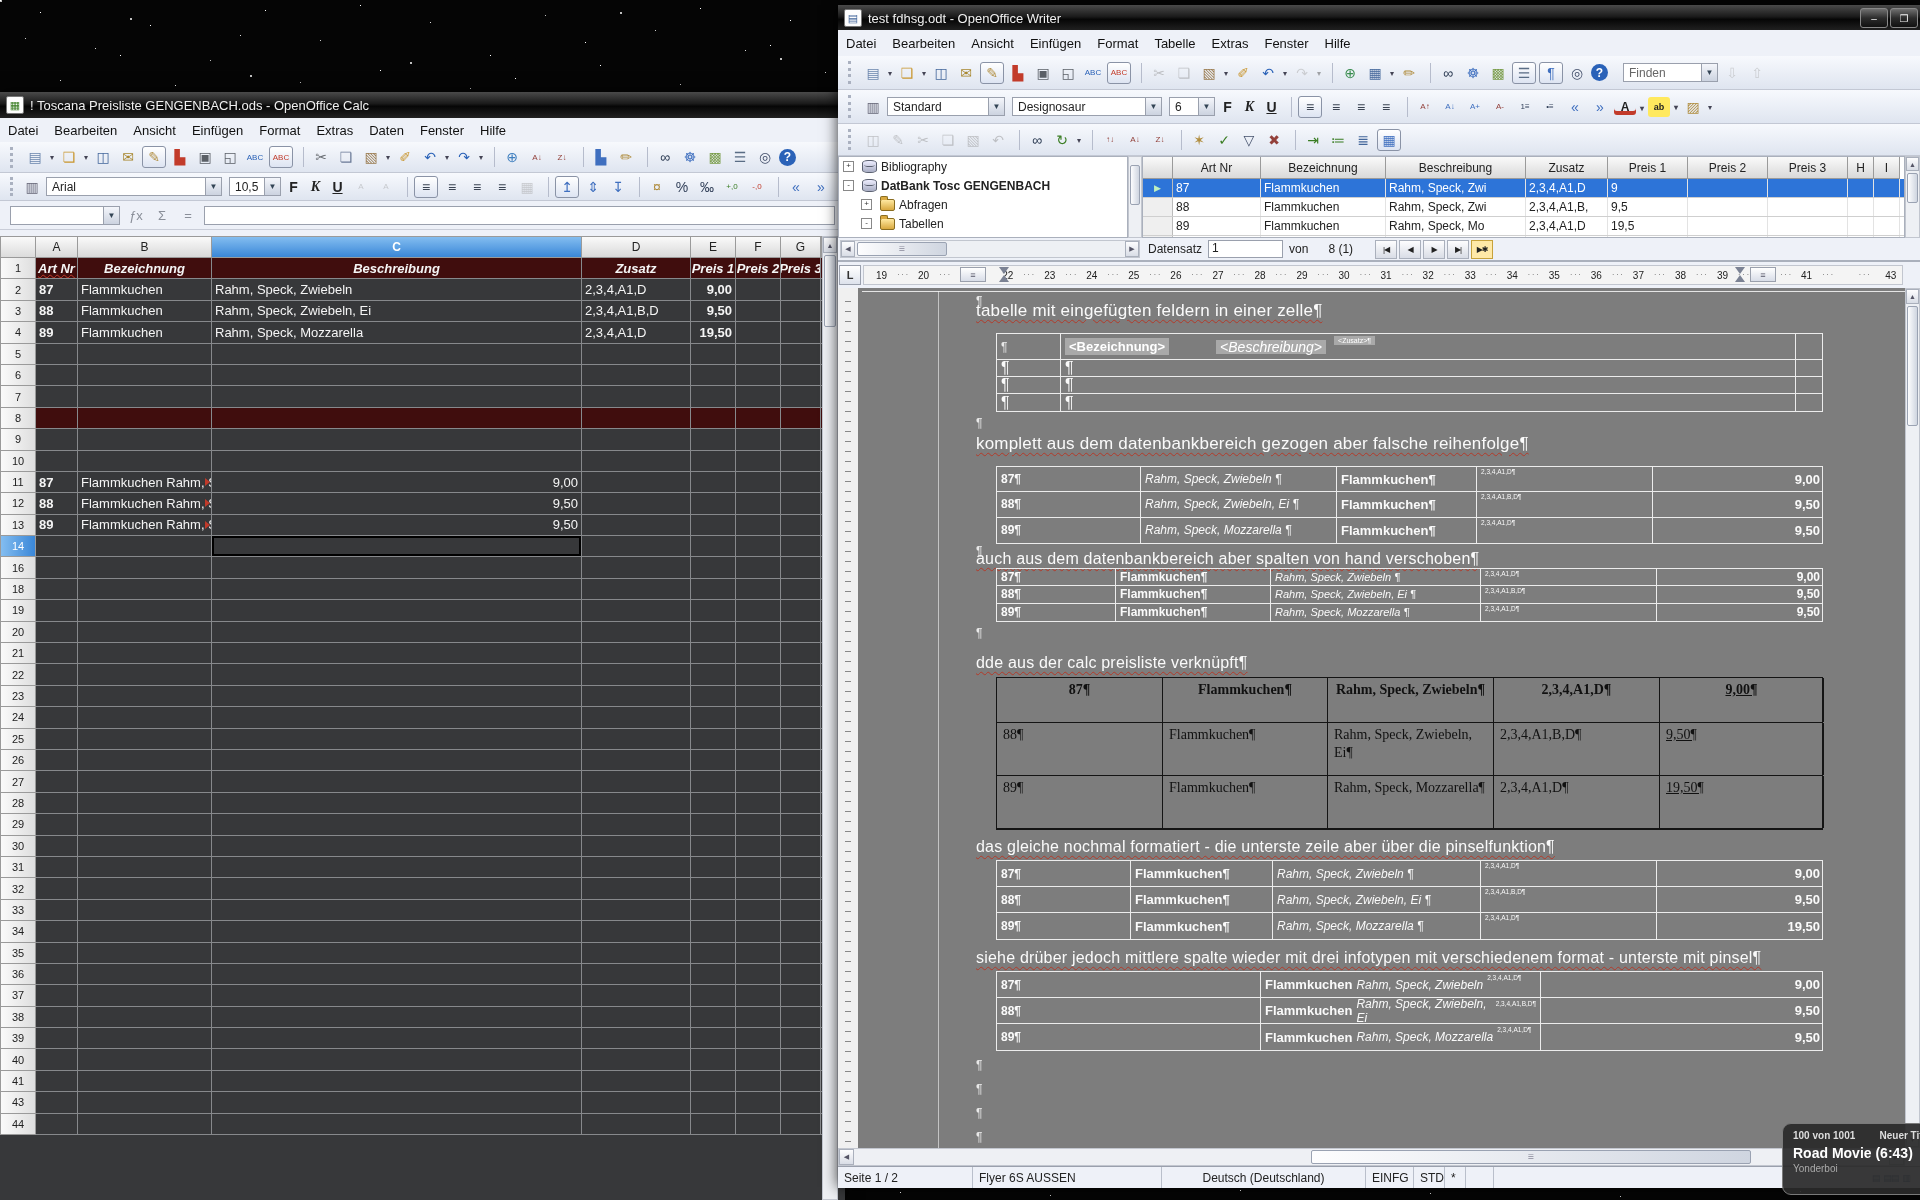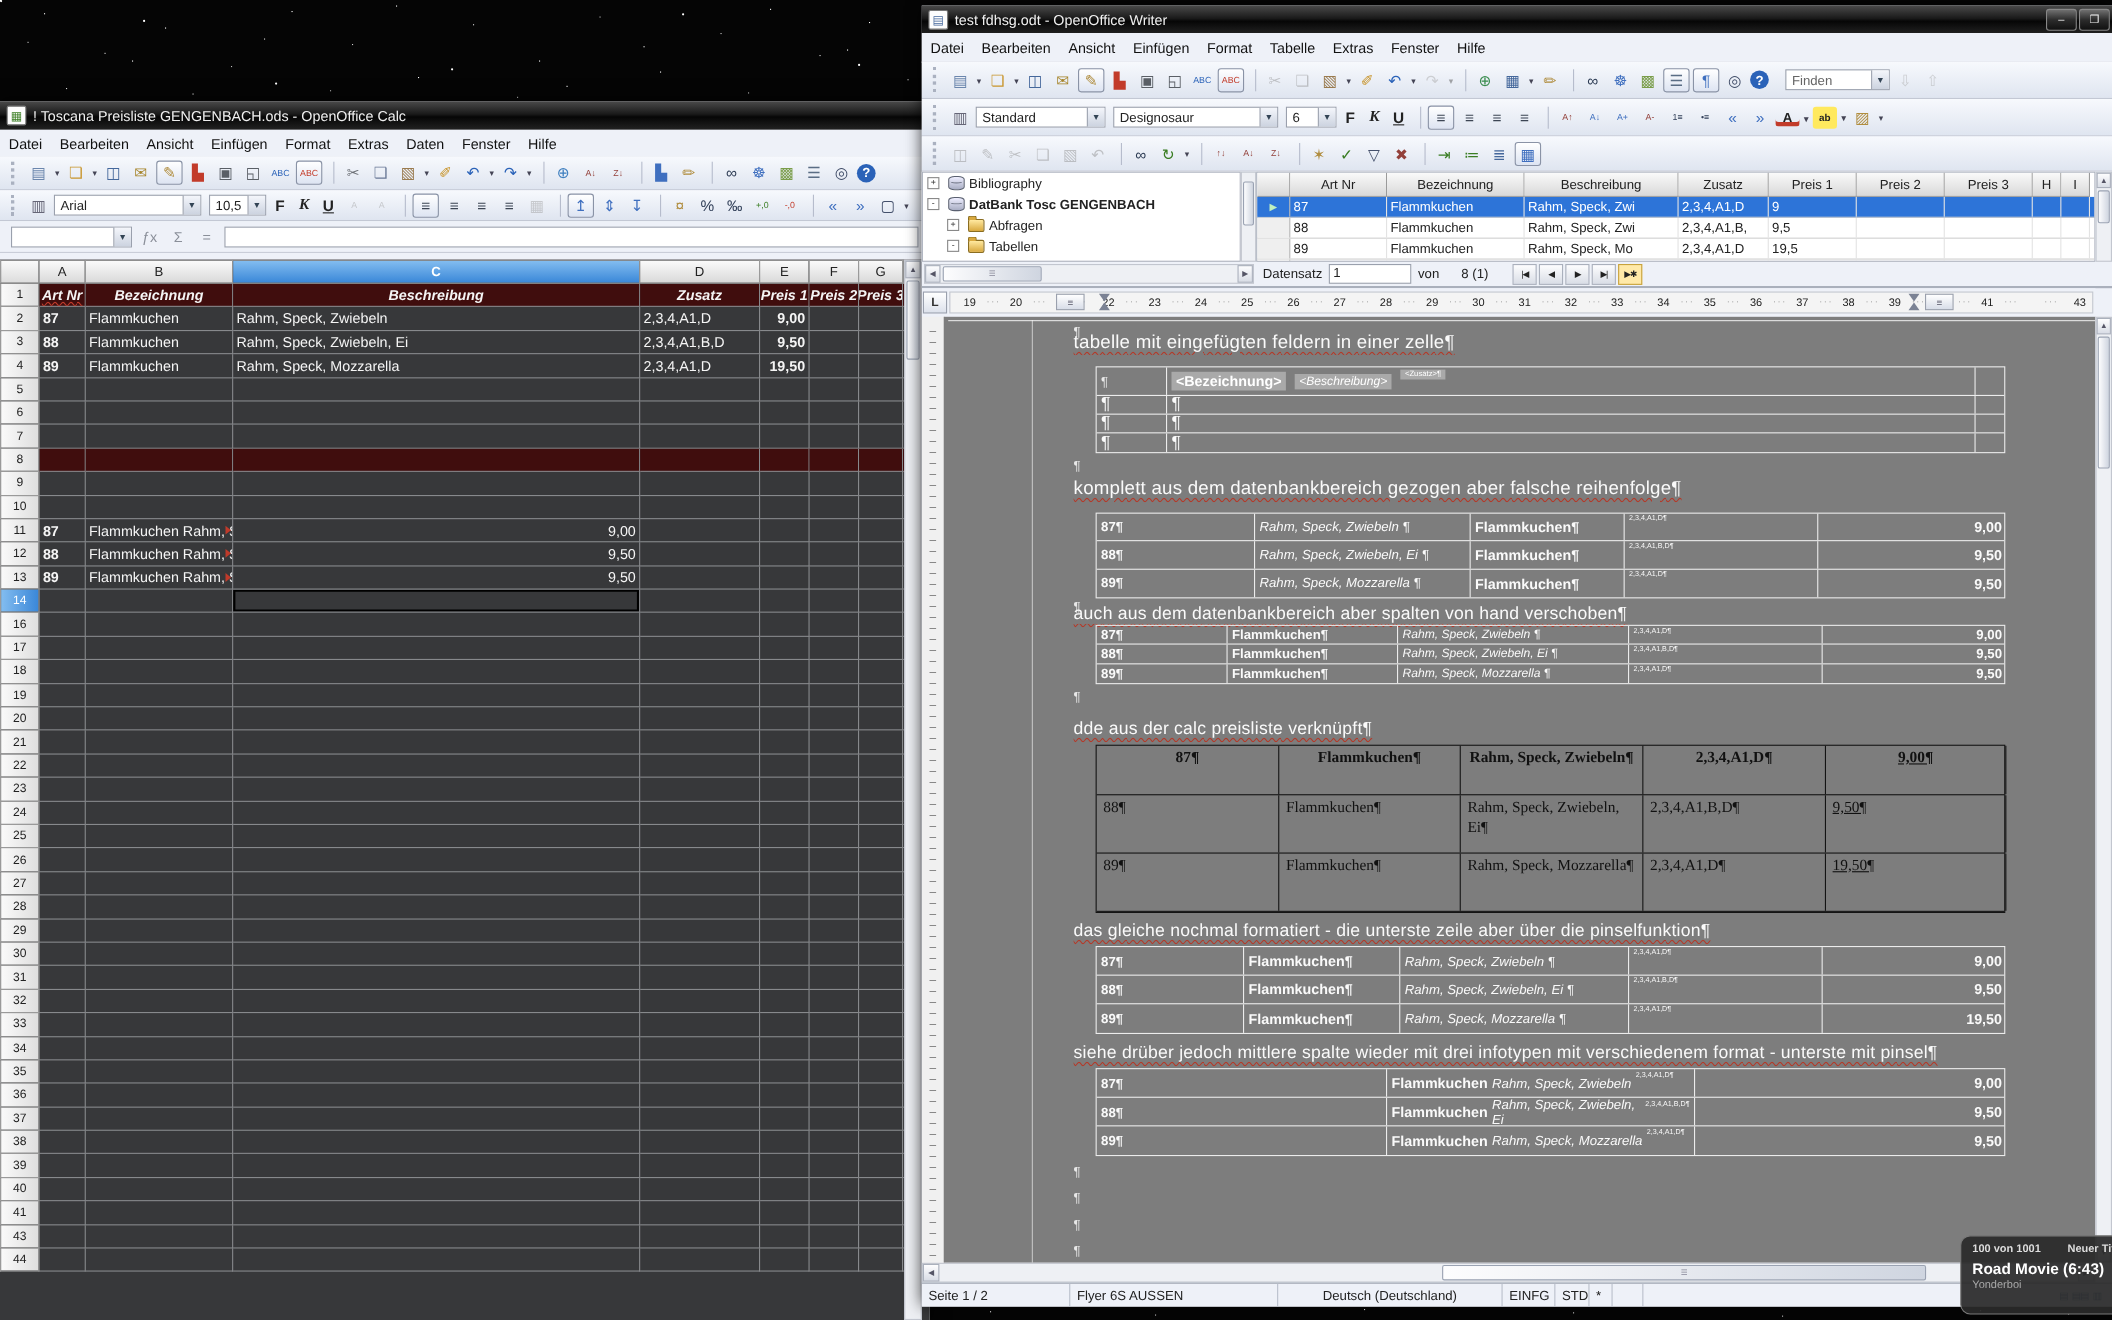--- a/index.html
+++ b/index.html
@@ -172,21 +172,21 @@
   .dc-n{font-weight:bold;font-size:13px;}
   .dc-d{font-style:italic;font-size:12px;}
   .dc-z{font-size:6.5px;align-items:flex-start;padding-top:1px;}
   .dc-p{justify-content:flex-end;font-weight:600;font-size:13px;}
   
   #t1 .drow{height:17px;}
   #t1 .drow.frow{height:26px;}
   #t1 .c1{width:64px;}#t1 .c2{width:735px;gap:8px;}#t1 .c3{width:28px;}
   .fieldchip{background:#a9a9a9;color:#fff;padding:0 4px;display:inline-flex;align-items:center;height:17px;}
   .fieldchip[data-k="f1"]{font-weight:bold;font-size:13px;}
-  .fieldchip[data-k="f2"]{font-style:italic;font-size:11px;height:14px;}
+  .fieldchip[data-k="f2"]{font-style:italic;font-size:14px;height:14px;margin-left:39px;}
   .fieldchip[data-k="f3"]{font-size:7px;height:9px;align-self:flex-start;margin-top:2px;}
   
   #t2 .drow{height:25.3px;}
   #t2 .c1{width:144px;}#t2 .c2{width:196px;}#t2 .c3{width:140px;}#t2 .c4{width:176px;}#t2 .c5{width:171px;}
   
   #t3 .drow{height:17.3px;}
   #t3 .dc-n{font-size:12px;}#t3 .dc-d{font-size:11px;}#t3 .dc-p{font-size:12px;}
   #t3 .c1{width:119px;}#t3 .c2{width:155px;}#t3 .c3{width:210px;}#t3 .c4{width:176px;}#t3 .c5{width:167px;}
   
   #t4{border:1px solid #141414;}
@@ -275,21 +275,21 @@
         <span class="icon" data-k="sep" title="separator"></span>
         <span class="icon" data-k="" title="find-replace-icon" style="color: rgb(43, 58, 82);">∞</span>
         <span class="icon" data-k="" title="navigator-icon" style="color: rgb(63, 111, 191);">☸</span>
         <span class="icon" data-k="" title="gallery-icon" style="color: rgb(122, 157, 74);">▩</span>
         <span class="icon" data-k="" title="data-sources-icon" style="color: rgb(90, 109, 133);">☰</span>
         <span class="icon" data-k="" title="zoom-icon" style="color: rgb(68, 80, 107);">◎</span>
         <span class="icon" data-k="ball" title="help-icon" style="color: rgb(255, 255, 255);">?</span>
       </div>
     <div class="toolbar tb2">
       <span style="display:contents"><span class="icon" data-k="" style="color: rgb(102, 102, 119);">▥</span></span>
-      <span class="combo" style="width:134px">
+      <span class="combo" style="width:176px">
         <span>Arial</span>
           <span class="dd">▼</span>
       </span>
       <span class="combo" style="width:52px;margin-left:4px">
         <span>10,5</span>
           <span class="dd">▼</span>
       </span>
       <span style="display:contents"><span class="icon" data-k="ltr b" style="color: rgb(34, 34, 34);">F</span><span class="icon" data-k="ltr i" style="color: rgb(34, 34, 34);">K</span><span class="icon" data-k="ltr u" style="color: rgb(34, 34, 34);">U</span><span class="icon" data-k="chip gray" style="color: rgb(153, 153, 153);">A</span><span class="icon" data-k="chip gray" style="color: rgb(153, 153, 153);">A</span><span class="icon" data-k="sep"></span><span class="icon" data-k="boxed" style="color: rgb(60, 69, 84);">≡</span><span class="icon" data-k="" style="color: rgb(60, 69, 84);">≡</span><span class="icon" data-k="" style="color: rgb(60, 69, 84);">≡</span><span class="icon" data-k="" style="color: rgb(60, 69, 84);">≡</span><span class="icon" data-k="gray" style="color: rgb(153, 153, 170);">▦</span><span class="icon" data-k="sep"></span><span class="icon" data-k="boxed" style="color: rgb(63, 111, 191);">↥</span><span class="icon" data-k="" style="color: rgb(63, 111, 191);">⇕</span><span class="icon" data-k="" style="color: rgb(63, 111, 191);">↧</span><span class="icon" data-k="sep"></span><span class="icon" data-k="" style="color: rgb(176, 141, 63);">¤</span><span class="icon" data-k="" style="color: rgb(51, 65, 90);">%</span><span class="icon" data-k="" style="color: rgb(51, 65, 90);">‰</span><span class="icon" data-k="chip" style="color: rgb(58, 125, 35);">+,0</span><span class="icon" data-k="chip" style="color: rgb(194, 59, 42);">-,0</span><span class="icon" data-k="sep"></span><span class="icon" data-k="" style="color: rgb(63, 111, 191);">«</span><span class="icon" data-k="" style="color: rgb(63, 111, 191);">»</span><span class="icon" data-k="dd" style="color: rgb(68, 80, 107);">▢</span></span>
     </div>
     <div class="formulabar">
@@ -457,31 +457,20 @@
             <span class="cl cl-b"></span>
             <span class="cl cl-c"></span>
             <span class="cl cl-d"></span>
             <span class="cl cl-e"></span>
             <span class="cl cl-f"></span>
             <span class="cl cl-g"></span>
             <span class="cl cl-fill"></span>
           </div>
           <div class="crow" data-cls="">
             <span class="rn">16</span>
-            <span class="cl cl-a"></span>
-            <span class="cl cl-b"></span>
-            <span class="cl cl-c"></span>
-            <span class="cl cl-d"></span>
-            <span class="cl cl-e"></span>
-            <span class="cl cl-f"></span>
-            <span class="cl cl-g"></span>
-            <span class="cl cl-fill"></span>
-          </div>
-          <div class="crow" data-cls="">
-            <span class="rn">17</span>
             <span class="cl cl-a"></span>
             <span class="cl cl-b"></span>
             <span class="cl cl-c"></span>
             <span class="cl cl-d"></span>
             <span class="cl cl-e"></span>
             <span class="cl cl-f"></span>
             <span class="cl cl-g"></span>
             <span class="cl cl-fill"></span>
           </div>
           <div class="crow" data-cls="">

